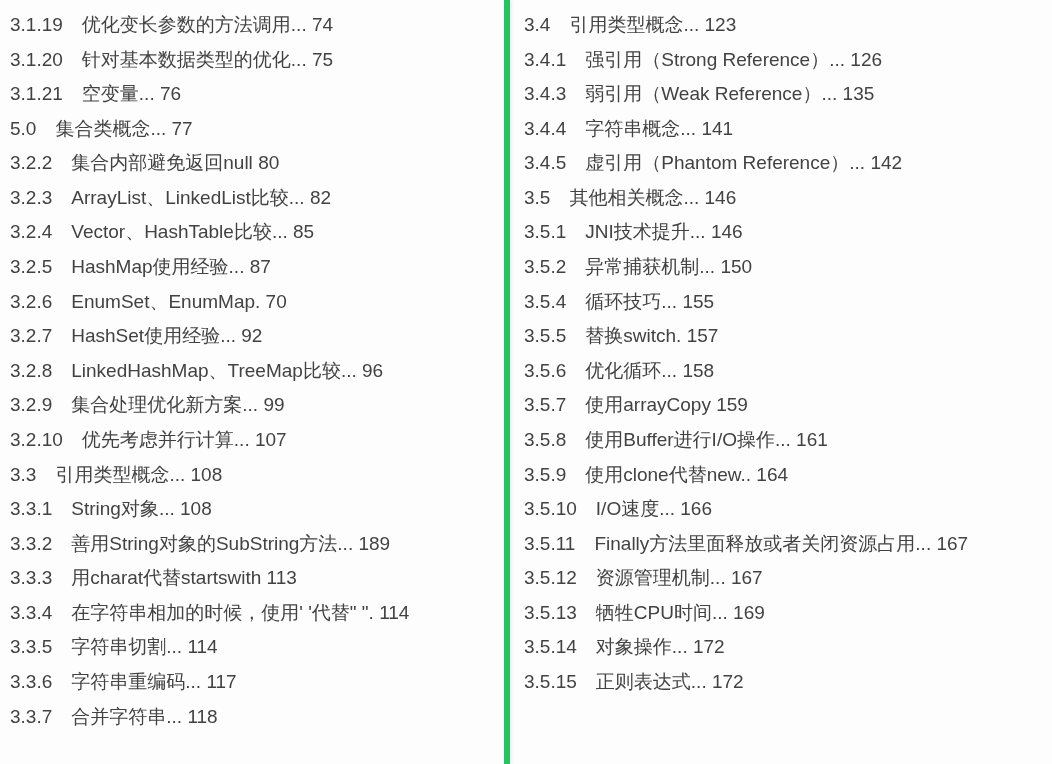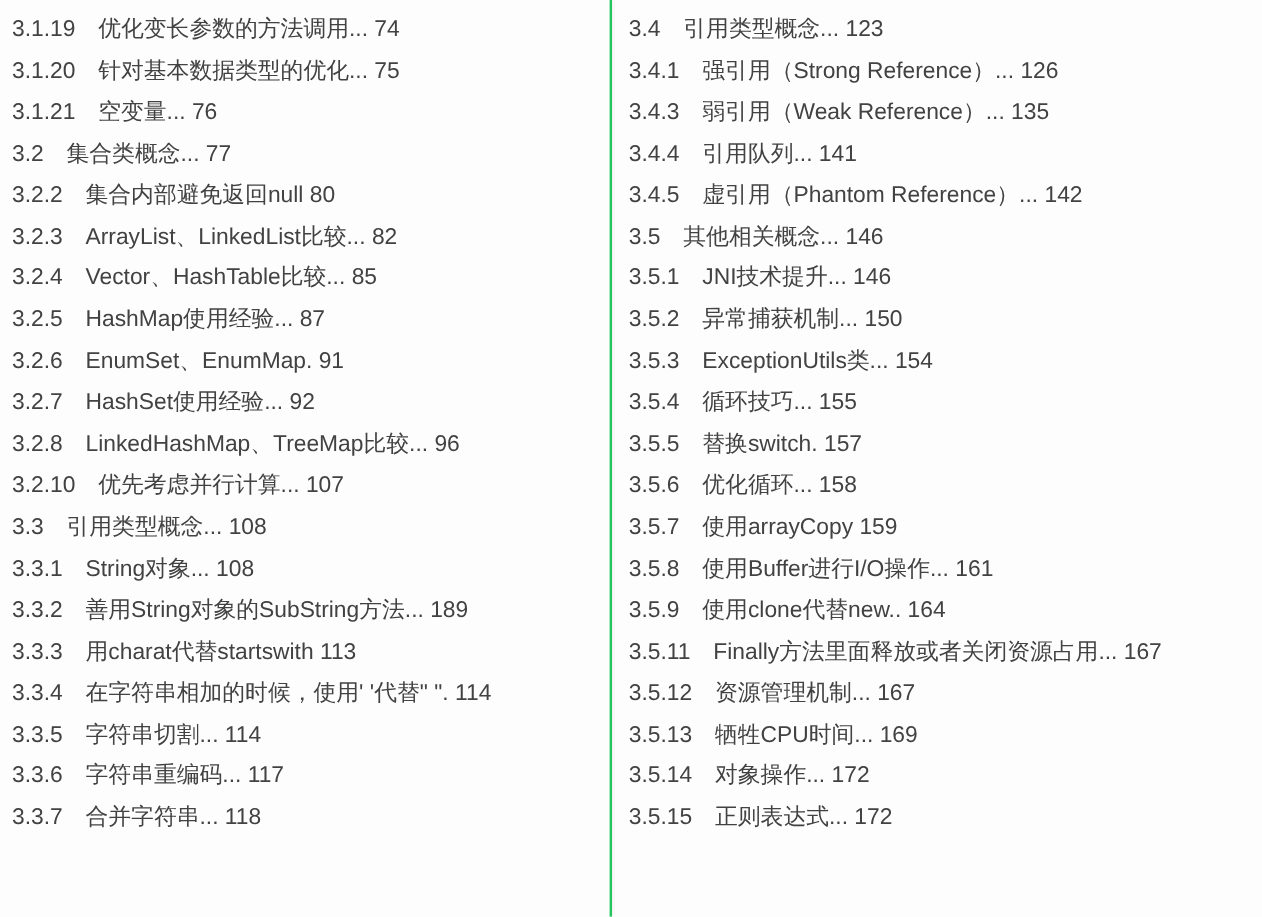--- a/index.html
+++ b/index.html
@@ -12,21 +12,21 @@
       height: 764px;
       overflow: hidden;
       display: flex;
     }
     .column {
       padding: 8px 10px;
       line-height: 1.82;
     }
     .left {
       width: 510px;
-      border-right: 2px solid #22c55e;
+      border-right: 6px solid #22c55e;
       box-shadow: 2px 0 3px rgba(0,0,0,0.06);
     }
     .right {
       width: 542px;
       padding-left: 14px;
     }
     .toc-entry {
       white-space: nowrap;
       overflow: hidden;
       color: #424242;
@@ -41,52 +41,53 @@
       display: inline-block;
     }
   </style>
 </head>
 <body>
 
 <div class="column left" id="col-left">
     <div class="toc-entry"><span class="num">3.1.19</span> <span class="title">优化变长参数的方法调用...</span> <span class="page">74</span></div>
     <div class="toc-entry"><span class="num">3.1.20</span> <span class="title">针对基本数据类型的优化...</span> <span class="page">75</span></div>
     <div class="toc-entry"><span class="num">3.1.21</span> <span class="title">空变量...</span> <span class="page">76</span></div>
-    <div class="toc-entry"><span class="num">3.2</span> <span class="title">集合类概念...</span> <span class="page">77</span></div>
+    <div class="toc-entry"><span class="num">5.0</span> <span class="title">集合类概念...</span> <span class="page">77</span></div>
     <div class="toc-entry"><span class="num">3.2.2</span> <span class="title">集合内部避免返回null</span> <span class="page">80</span></div>
     <div class="toc-entry"><span class="num">3.2.3</span> <span class="title">ArrayList、LinkedList比较...</span> <span class="page">82</span></div>
     <div class="toc-entry"><span class="num">3.2.4</span> <span class="title">Vector、HashTable比较...</span> <span class="page">85</span></div>
     <div class="toc-entry"><span class="num">3.2.5</span> <span class="title">HashMap使用经验...</span> <span class="page">87</span></div>
-    <div class="toc-entry"><span class="num">3.2.6</span> <span class="title">EnumSet、EnumMap.</span> <span class="page">91</span></div>
+    <div class="toc-entry"><span class="num">3.2.6</span> <span class="title">EnumSet、EnumMap.</span> <span class="page">70</span></div>
     <div class="toc-entry"><span class="num">3.2.7</span> <span class="title">HashSet使用经验...</span> <span class="page">92</span></div>
     <div class="toc-entry"><span class="num">3.2.8</span> <span class="title">LinkedHashMap、TreeMap比较...</span> <span class="page">96</span></div>
+    <div class="toc-entry"><span class="num">3.2.9</span> <span class="title">集合处理优化新方案...</span> <span class="page">99</span></div>
     <div class="toc-entry"><span class="num">3.2.10</span> <span class="title">优先考虑并行计算...</span> <span class="page">107</span></div>
     <div class="toc-entry"><span class="num">3.3</span> <span class="title">引用类型概念...</span> <span class="page">108</span></div>
     <div class="toc-entry"><span class="num">3.3.1</span> <span class="title">String对象...</span> <span class="page">108</span></div>
     <div class="toc-entry"><span class="num">3.3.2</span> <span class="title">善用String对象的SubString方法...</span> <span class="page">189</span></div>
     <div class="toc-entry"><span class="num">3.3.3</span> <span class="title">用charat代替startswith</span> <span class="page">113</span></div>
     <div class="toc-entry"><span class="num">3.3.4</span> <span class="title">在字符串相加的时候，使用' '代替" ".</span> <span class="page">114</span></div>
     <div class="toc-entry"><span class="num">3.3.5</span> <span class="title">字符串切割...</span> <span class="page">114</span></div>
     <div class="toc-entry"><span class="num">3.3.6</span> <span class="title">字符串重编码...</span> <span class="page">117</span></div>
     <div class="toc-entry"><span class="num">3.3.7</span> <span class="title">合并字符串...</span> <span class="page">118</span></div>
   </div>
 <div class="column right" id="col-right">
     <div class="toc-entry"><span class="num">3.4</span> <span class="title">引用类型概念...</span> <span class="page">123</span></div>
     <div class="toc-entry"><span class="num">3.4.1</span> <span class="title">强引用（Strong Reference）...</span> <span class="page">126</span></div>
     <div class="toc-entry"><span class="num">3.4.3</span> <span class="title">弱引用（Weak Reference）...</span> <span class="page">135</span></div>
-    <div class="toc-entry"><span class="num">3.4.4</span> <span class="title">引用队列...</span> <span class="page">141</span></div>
+    <div class="toc-entry"><span class="num">3.4.4</span> <span class="title">字符串概念...</span> <span class="page">141</span></div>
     <div class="toc-entry"><span class="num">3.4.5</span> <span class="title">虚引用（Phantom Reference）...</span> <span class="page">142</span></div>
     <div class="toc-entry"><span class="num">3.5</span> <span class="title">其他相关概念...</span> <span class="page">146</span></div>
     <div class="toc-entry"><span class="num">3.5.1</span> <span class="title">JNI技术提升...</span> <span class="page">146</span></div>
     <div class="toc-entry"><span class="num">3.5.2</span> <span class="title">异常捕获机制...</span> <span class="page">150</span></div>
-    <div class="toc-entry"><span class="num">3.5.3</span> <span class="title">ExceptionUtils类...</span> <span class="page">154</span></div>
     <div class="toc-entry"><span class="num">3.5.4</span> <span class="title">循环技巧...</span> <span class="page">155</span></div>
     <div class="toc-entry"><span class="num">3.5.5</span> <span class="title">替换switch.</span> <span class="page">157</span></div>
     <div class="toc-entry"><span class="num">3.5.6</span> <span class="title">优化循环...</span> <span class="page">158</span></div>
     <div class="toc-entry"><span class="num">3.5.7</span> <span class="title">使用arrayCopy</span> <span class="page">159</span></div>
     <div class="toc-entry"><span class="num">3.5.8</span> <span class="title">使用Buffer进行I/O操作...</span> <span class="page">161</span></div>
     <div class="toc-entry"><span class="num">3.5.9</span> <span class="title">使用clone代替new..</span> <span class="page">164</span></div>
+    <div class="toc-entry"><span class="num">3.5.10</span> <span class="title">I/O速度...</span> <span class="page">166</span></div>
     <div class="toc-entry"><span class="num">3.5.11</span> <span class="title">Finally方法里面释放或者关闭资源占用...</span> <span class="page">167</span></div>
     <div class="toc-entry"><span class="num">3.5.12</span> <span class="title">资源管理机制...</span> <span class="page">167</span></div>
     <div class="toc-entry"><span class="num">3.5.13</span> <span class="title">牺牲CPU时间...</span> <span class="page">169</span></div>
     <div class="toc-entry"><span class="num">3.5.14</span> <span class="title">对象操作...</span> <span class="page">172</span></div>
     <div class="toc-entry"><span class="num">3.5.15</span> <span class="title">正则表达式...</span> <span class="page">172</span></div>
   </div>
 
 </body></html>

